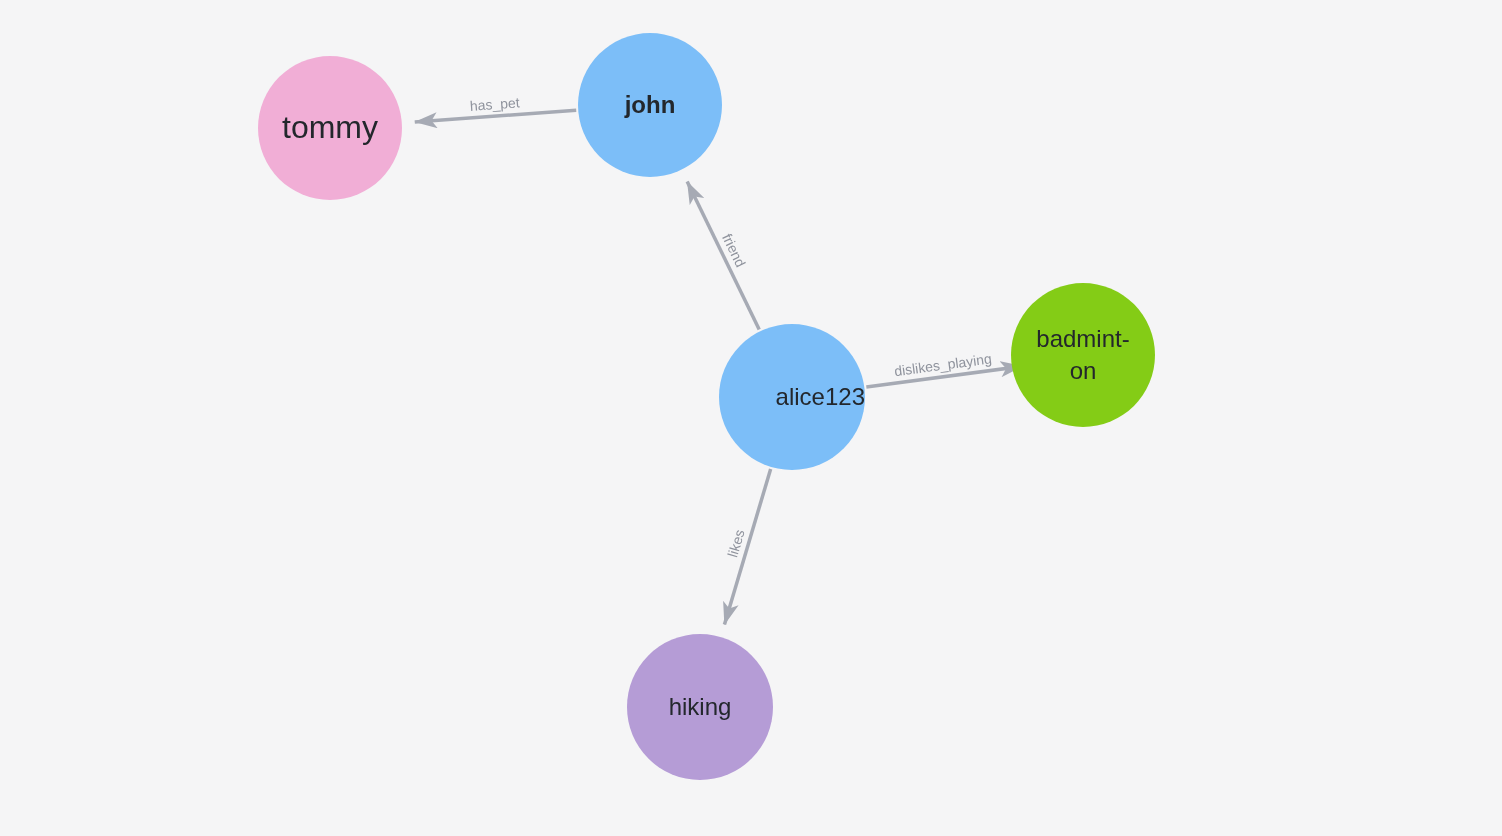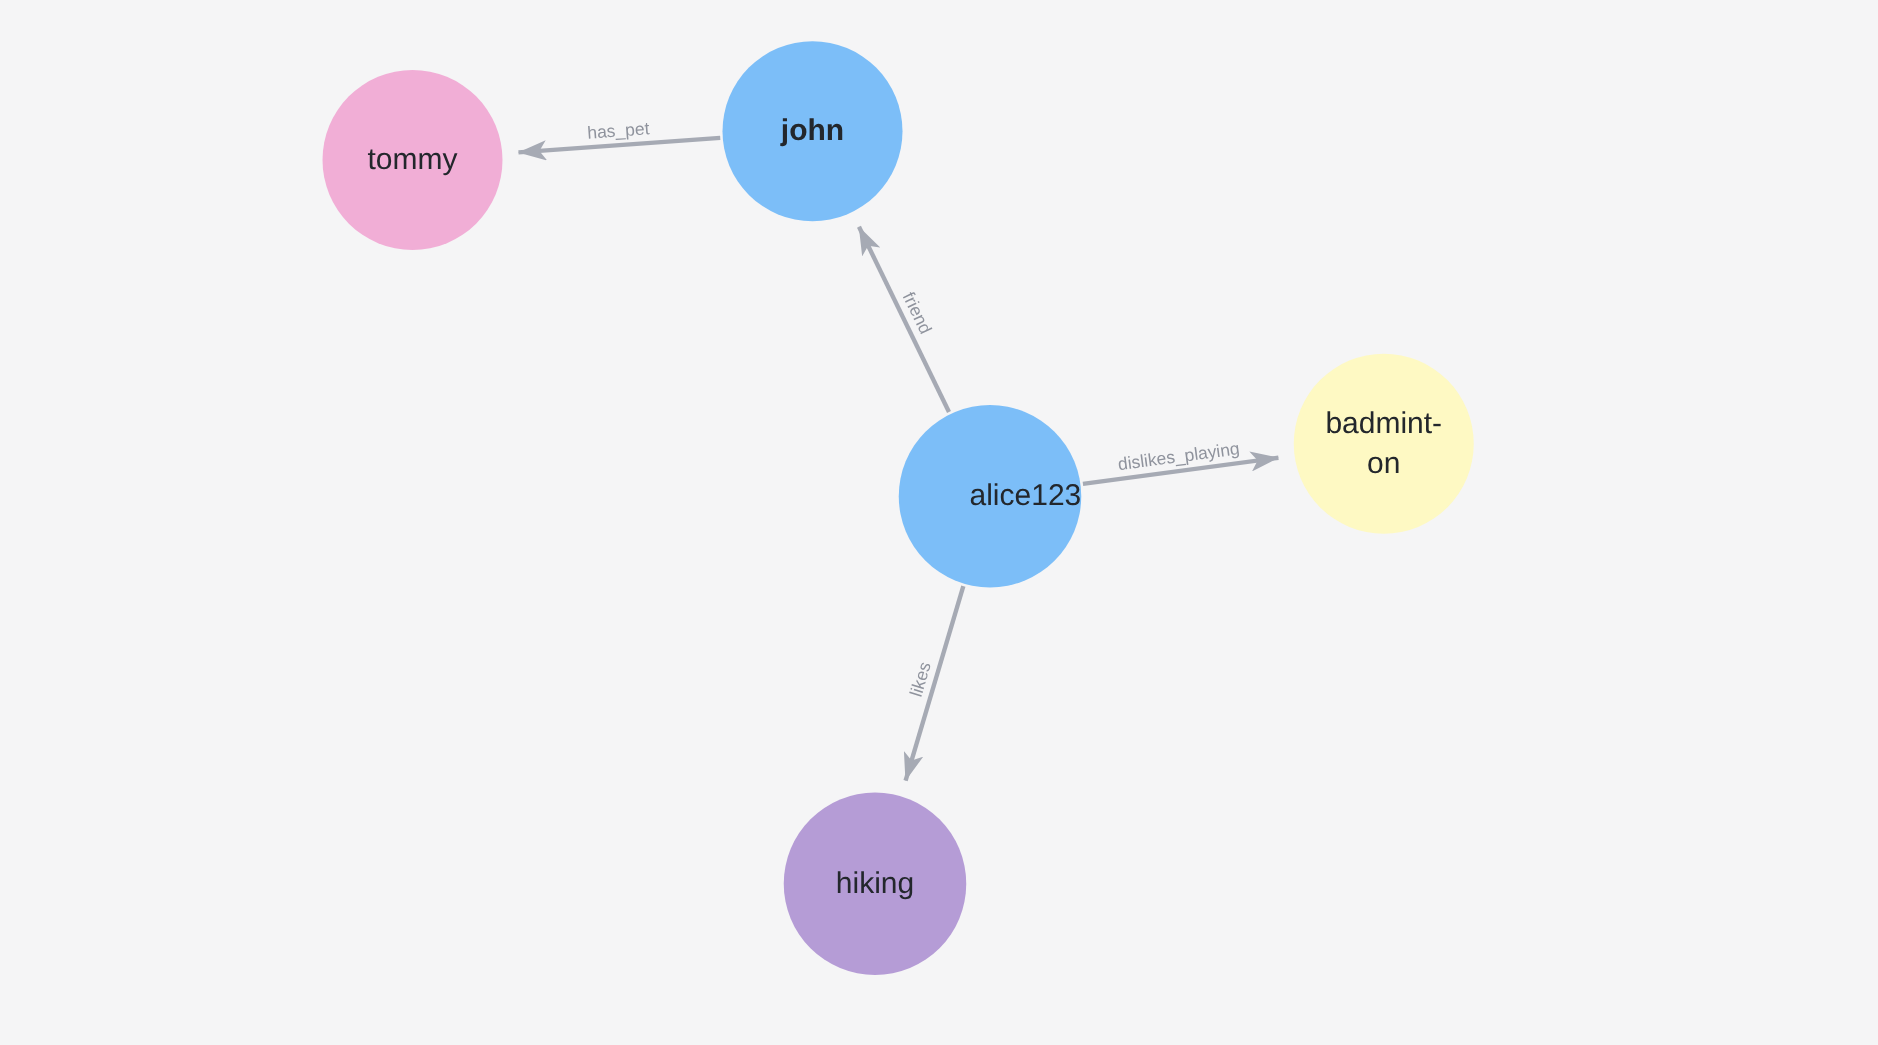--- a/index.html
+++ b/index.html
@@ -57,29 +57,29 @@
         <line x1="759.2001676561723" y1="329.55245743381903" x2="687.1731433230048" y2="181.44054824167176" stroke="#a6aab4" stroke-width="3.5" marker-end="url(#arrowhead)"></line>
         <text class="edge-label" transform="translate(733.9782623001774,250.24852966273295) rotate(64.06628172256622)" text-anchor="middle" dominant-baseline="central" fill="#8f939d" font-size="14">friend</text>
         <line x1="866.3420925511977" y1="387.08772099317366" x2="1022.745628441976" y2="366.2339162077365" stroke="#a6aab4" stroke-width="3.5" marker-end="url(#arrowhead)"></line>
         <text class="edge-label" transform="translate(942.9578958554946,364.76608379226343) rotate(-7.594643368591445)" text-anchor="middle" dominant-baseline="central" fill="#8f939d" font-size="14">dislikes_playing</text>
         <line x1="770.6617894300427" y1="468.9004921378996" x2="724.4678147868843" y2="624.5541023485418" stroke="#a6aab4" stroke-width="3.5" marker-end="url(#arrowhead)"></line>
         <text class="edge-label" transform="translate(736.0607233663995,543.3131835520276) rotate(286.52952974363853)" text-anchor="middle" dominant-baseline="central" fill="#8f939d" font-size="14">likes</text>
       </g>
   </svg>
   <div id="node-layer">
       <div class="node" style="left: 258px; top: 56px; width: 144px; height: 144px; background: rgb(241, 174, 214);">
-        <span class="node-label" style="color: rgb(35, 39, 44); font-size: 24px;">tommy</span>
+        <span class="node-label" style="color: rgb(35, 39, 44); font-size: 32px;">tommy</span>
       </div>
       <div class="node" style="left: 578px; top: 33px; width: 144px; height: 144px; background: rgb(124, 190, 248); font-weight: bold;">
         <span class="node-label" style="color: rgb(35, 39, 44); font-size: 24px;">john</span>
       </div>
       <div class="node" style="left: 719px; top: 324px; width: 146px; height: 146px; background: rgb(124, 190, 248); justify-content: flex-end;">
         <span class="node-label" style="color: rgb(35, 39, 44); font-size: 24px;">alice123</span>
       </div>
-      <div class="node" style="left: 1035px; top: 283px; width: 144px; height: 144px; background: #fef9c3;">
+      <div class="node" style="left: 1011px; top: 283px; width: 144px; height: 144px; background: #84cc16;">
         <span class="node-label" style="color: rgb(35, 39, 44); font-size: 24px;">badmint-
 on</span>
       </div>
       <div class="node" style="left: 627px; top: 634px; width: 146px; height: 146px; background: rgb(181, 156, 214); justify-content: center;">
         <span class="node-label" style="color: rgb(35, 39, 44); font-size: 24px;">hiking</span>
       </div>
     </div>
 </div>
 
 </body></html>

